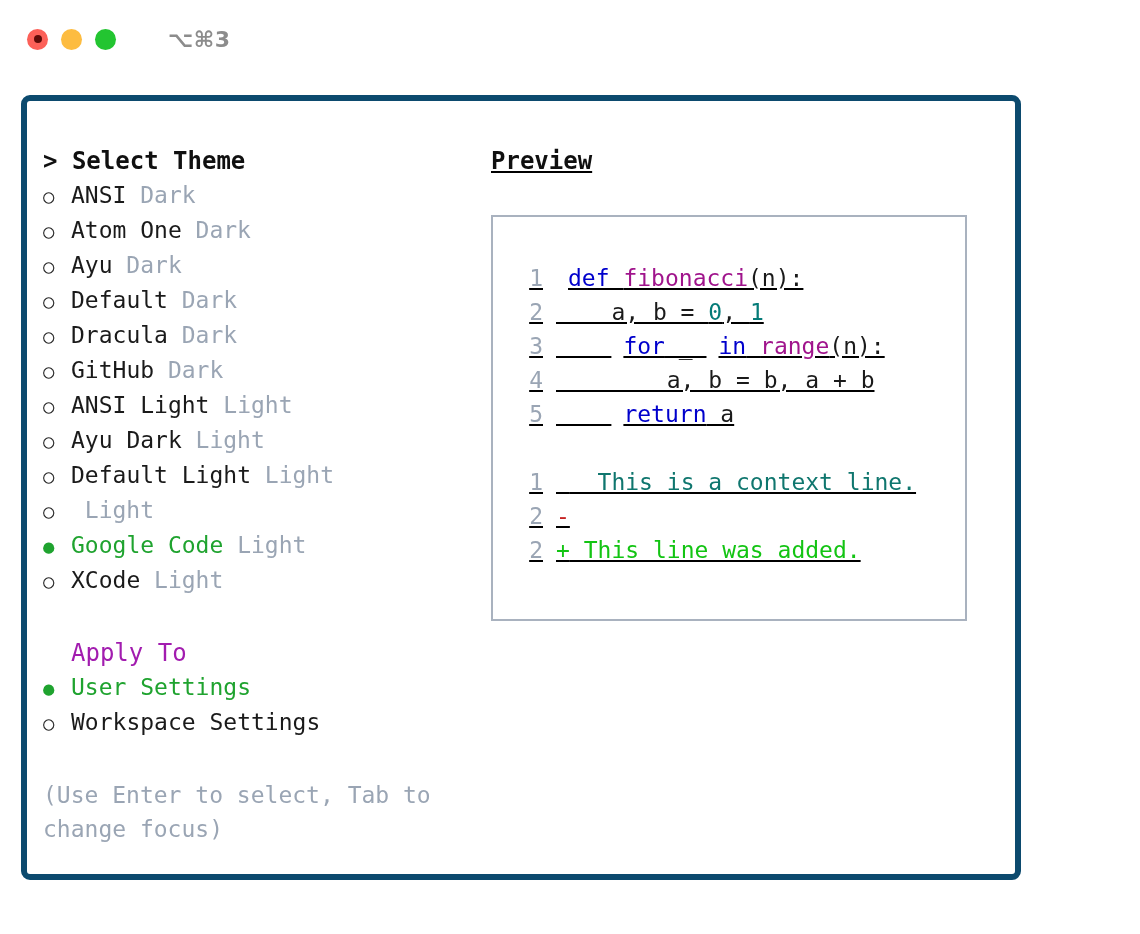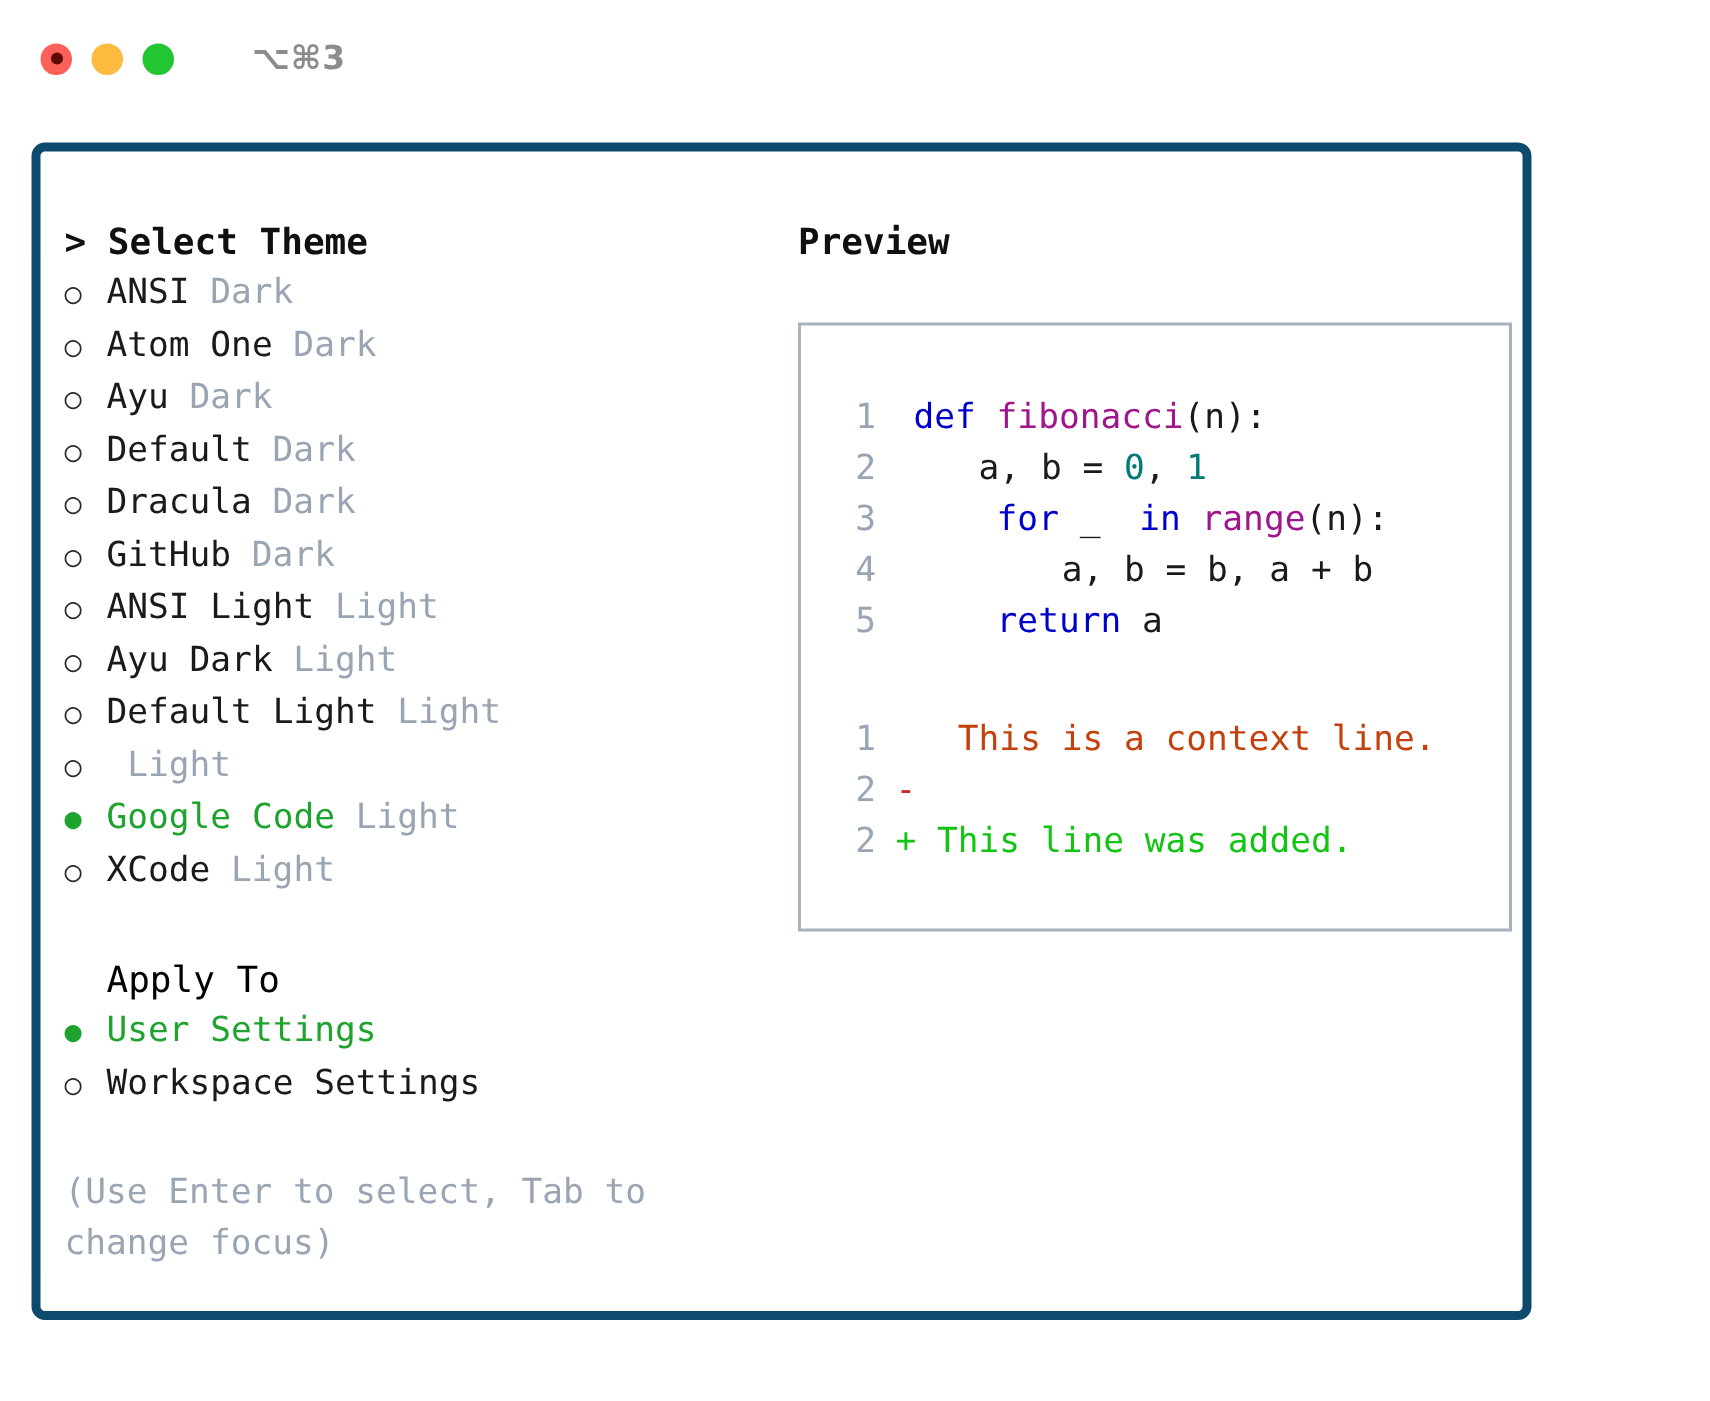--- a/index.html
+++ b/index.html
@@ -103,21 +103,21 @@
 
   .section-head {
     font-size: 24px;
     font-weight: 700;
     color: #101010;
     line-height: 34px;
     white-space: pre;
   }
   .section-head.plain {
     font-weight: 400;
-    color: #000000;
+    color: #a21caf;
     padding-left: 28px;
   }
 
   .opt-list {
     list-style: none;
     margin: 0;
     padding: 0;
   }
   .opt {
     display: flex;
@@ -146,23 +146,24 @@
     color: #9aa5b4;
     font-size: 23px;
     line-height: 34px;
     width: 410px;
     white-space: pre-wrap;
   }
 
   
   .right-col {
     position: absolute;
-    left: 505px;
+    left: 464px;
     top: 43px;
     width: 480px;
+    text-decoration: underline;
   }
   .preview-title {
     font-size: 24px;
     font-weight: 700;
     color: #101010;
     line-height: 34px;
   }
   .preview-box {
     margin-top: 37px;
     width: 476px;
@@ -187,21 +188,21 @@
     padding-right: 13px;
   }
   .code-text { color: #1a1a1a; }
 
   .tok-kw   { color: #0000cc; margin-left: 12px; }
   .tok-fn   { color: #a0148c; }
   .tok-num  { color: #057b78; }
   .tok-pl   { color: #1a1a1a; }
 
   .diff-gap { height: 34px; }
-  .diff-ctx { color: #c2410c; margin-top: 11px; }
+  .diff-ctx { color: #0f766e; }
   .diff-del { color: #c62222; }
   .diff-add { color: #13c413; }
 </style>
 </head>
 <body>
 
 <div class="window">
 
   <div class="titlebar">
     <div class="traffic-lights">

